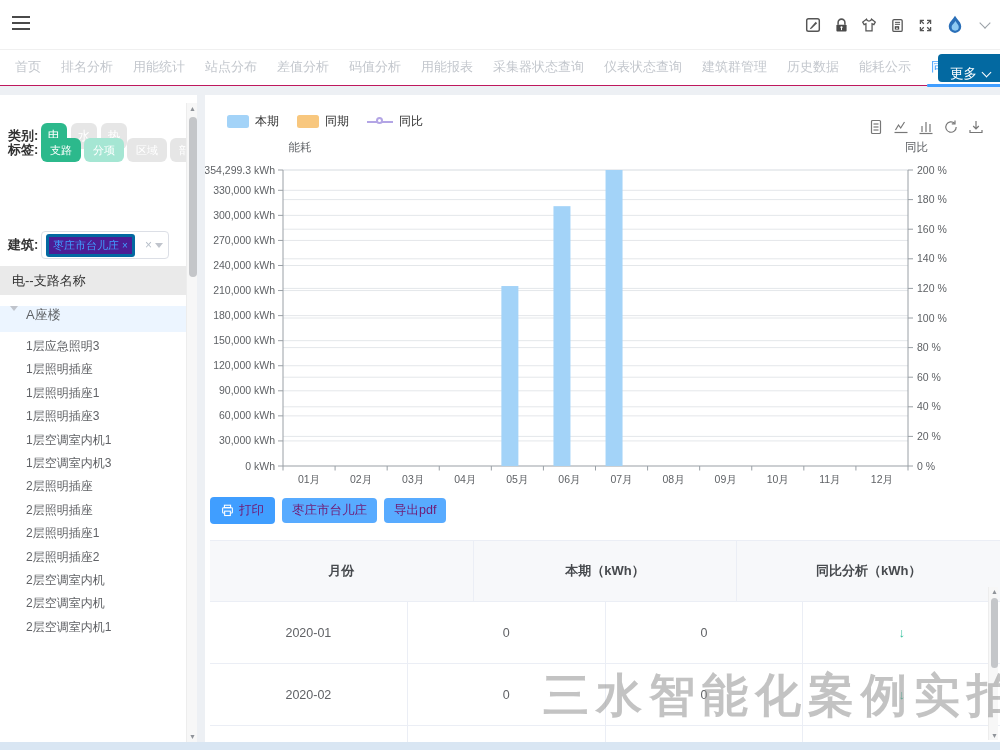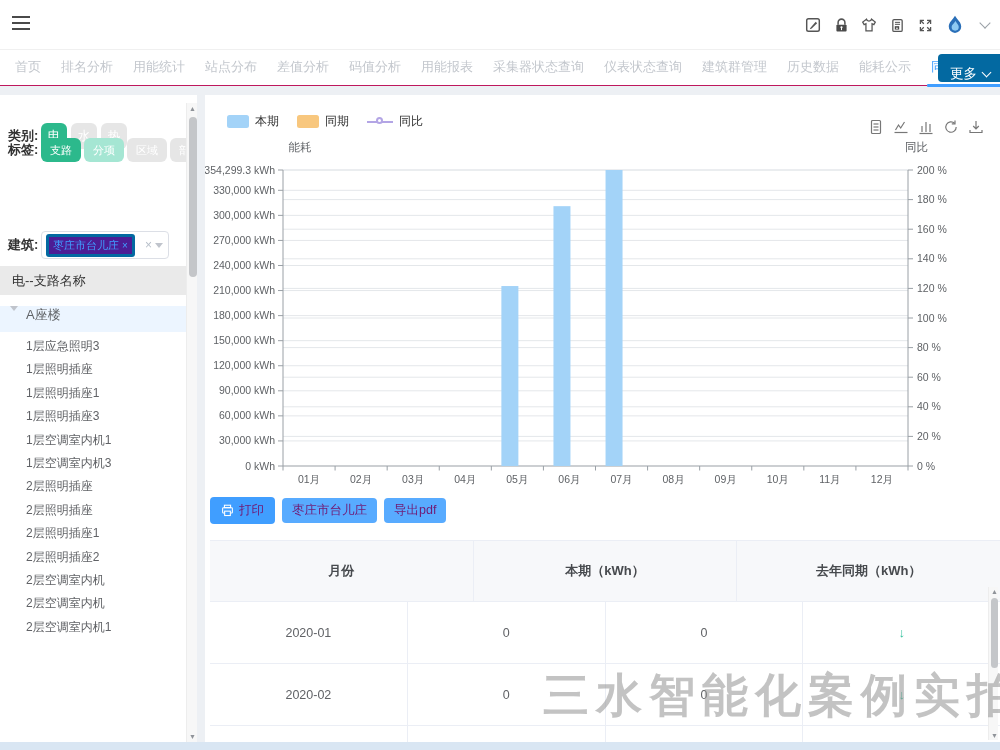--- a/index.html
+++ b/index.html
@@ -409,21 +409,21 @@
     </button>
     <button id="btn-pdf" class="act-btn">
       <span>导出pdf</span>
     </button>
   </div>
 
   <div id="data-table">
       <div class="t-row t-head">
         <div class="t-cell">月份</div>
         <div class="t-cell">本期（kWh）</div>
-        <div class="t-cell">去年同期（kWh）</div>
+        <div class="t-cell">同比分析（kWh）</div>
       </div>
       <div class="t-row">
         <div class="t-cell">2020-01</div>
         <div class="t-cell">0</div>
         <div class="t-cell">0</div>
         <div class="t-cell">
           <span class="trend-arrow" style="color: rgb(47, 191, 154);">↓</span>
         </div>
       </div>
       <div class="t-row">

